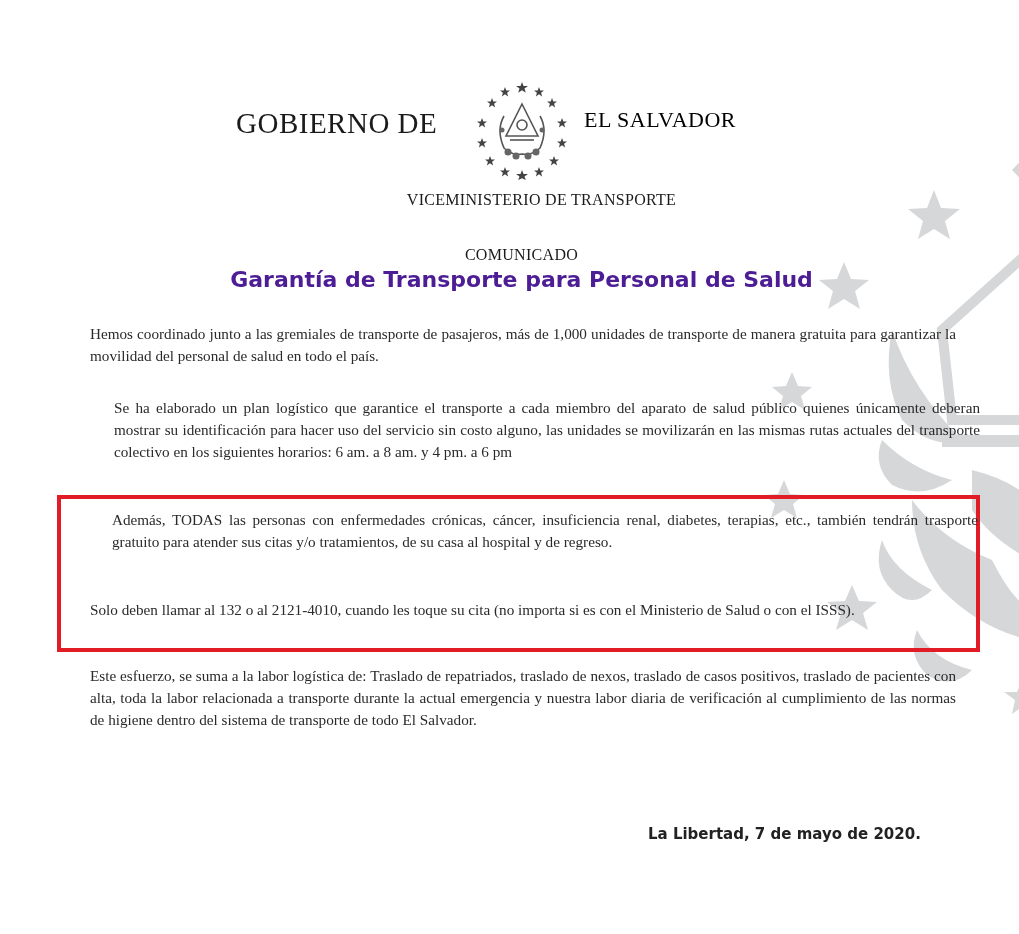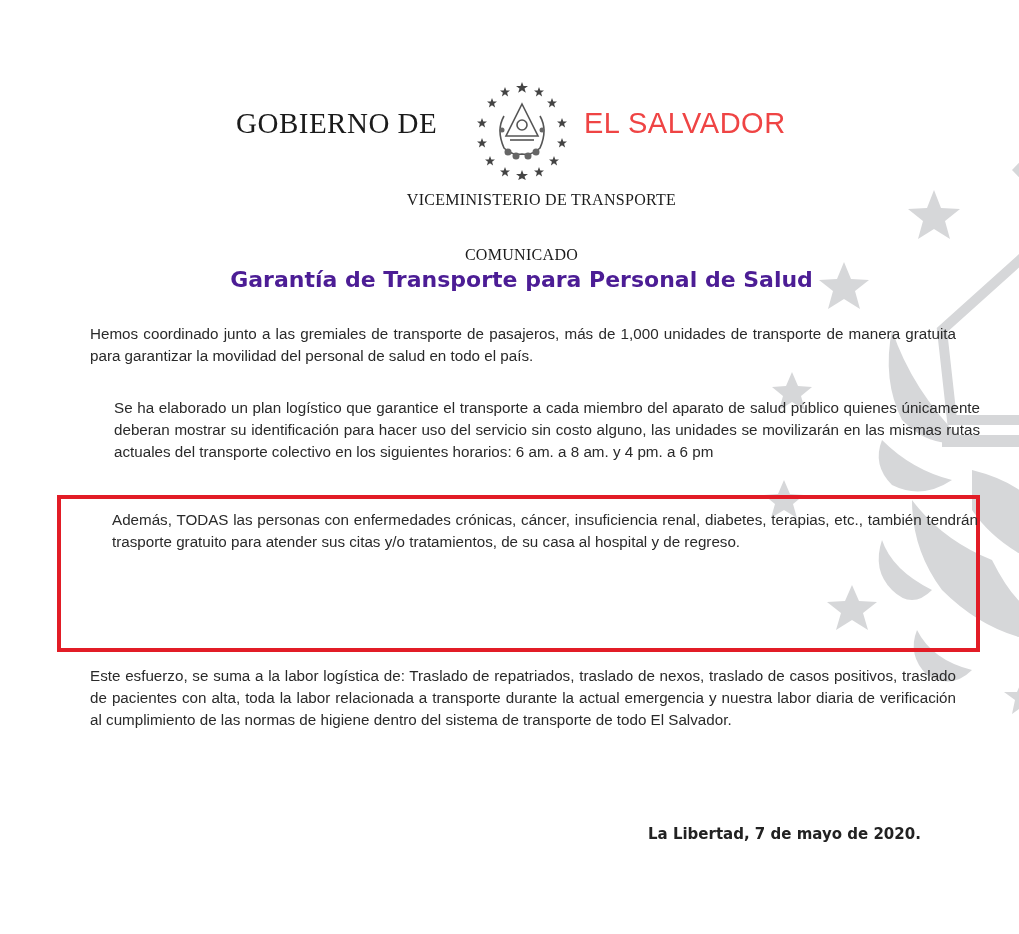--- a/index.html
+++ b/index.html
@@ -4,30 +4,30 @@
   <style>
     html, body { margin: 0; padding: 0; background: #ffffff; }
     body { width: 1019px; height: 934px; position: relative; overflow: hidden; font-family: "Liberation Sans", sans-serif; color: #222; }
     .page { position: absolute; left: 12px; top: 0; width: 1019px; height: 934px; background: #fff; }
 
     
     .wm { position: absolute; left: 0; top: 0; width: 1019px; height: 934px; pointer-events: none; }
 
     .header { position: absolute; left: 0; top: 80px; width: 1019px; height: 100px; }
     .hdr-left { position: absolute; left: 224px; top: 27px; font-family: "Liberation Serif", serif; font-size: 29px; letter-spacing: 0.5px; color: #1b1b1b; }
-    .hdr-right { position: absolute; left: 572px; top: 27px; font-family: Liberation Sans, sans-serif; font-size: 29px; letter-spacing: 0.5px; color: #ef4444; }
+    .hdr-right { position: absolute; left: 572px; top: 27px; font-family: Liberation Serif, serif; font-size: 22px; letter-spacing: 0.5px; color: #000000; }
     .seal { position: absolute; left: 458px; top: 0px; width: 104px; height: 100px; }
 
     .sub1 { position: absolute; left: 0; top: 191px; width: 1019px; text-align: center; font-family: "Liberation Serif", serif; font-size: 16px; letter-spacing: 0.3px; color: #1b1b1b; }
     .sub1 span { position: relative; left: 0px; margin-left: 40px; }
     .sub2 { position: absolute; left: 0; top: 230px; width: 1019px; text-align: center; font-family: "Liberation Serif", serif; font-size: 16px; letter-spacing: 0.3px; color: #1b1b1b; margin-top: 16px; }
     .title { position: absolute; left: 0; top: 267px; width: 1019px; text-align: center; font-family: "DejaVu Sans", sans-serif; font-weight: bold; font-size: 22px; color: #4c1d95; }
     .title span { position: relative; left: 0px; }
 
-    .para { position: absolute; left: 78px; width: 866px; font-family: Liberation Sans, sans-serif; font-size: 15.2px; line-height: 22px; text-align: justify; color: #2a2a2a; margin: 0; }
+    .para { position: absolute; left: 78px; width: 866px; font-family: Liberation Serif, serif; font-size: 15.2px; line-height: 22px; text-align: justify; color: #2a2a2a; margin: 0; }
     .p1 { top: 323px; }
     .p2 { top: 397px; margin-left: 24px; }
     .p3 { top: 509px; margin-left: 22px; }
     .p4 { top: 599px; }
     .p5 { top: 665px; }
 
     .highlight { position: absolute; left: 45px; top: 495px; width: 923px; height: 157px; border: 4px solid #e21c26; box-sizing: border-box; }
 
     .signoff { position: absolute; left: 636px; top: 825px; font-family: "DejaVu Sans", sans-serif; font-weight: bold; font-size: 15px; color: #222; }
   </style>
@@ -102,17 +102,18 @@
   <div class="sub1"><span>VICEMINISTERIO DE TRANSPORTE</span></div>
   <div class="sub2"><span>COMUNICADO</span></div>
 
   <h1 class="title" style="margin:0;"><span>Garantía de Transporte para Personal de Salud</span></h1>
 
   <p class="para p1">Hemos coordinado junto a las gremiales de transporte de pasajeros, más de 1,000 unidades de transporte de manera gratuita para garantizar la movilidad del personal de salud en todo el país.</p>
   <p class="para p2">Se ha elaborado un plan logístico que garantice el transporte a cada miembro del aparato de salud público quienes únicamente deberan mostrar su identificación para hacer uso del servicio sin costo alguno, las unidades se movilizarán en las mismas rutas actuales del transporte colectivo en los siguientes horarios: 6 am. a 8 am. y 4 pm. a 6 pm</p>
 
   <div class="highlight"></div>
   <p class="para p3">Además, TODAS las personas con enfermedades crónicas, cáncer, insuficiencia renal, diabetes, terapias, etc., también tendrán trasporte gratuito para atender sus citas y/o tratamientos, de su casa al hospital y de regreso.</p>
+  <p class="para p4">Solo deben llamar al 132 o al 2121-4010, cuando les toque su cita (no importa si es con el Ministerio de Salud o con el ISSS).</p>
 
   <p class="para p5">Este esfuerzo, se suma a la labor logística de: Traslado de repatriados, traslado de nexos, traslado de casos positivos, traslado de pacientes con alta,  toda la labor relacionada a transporte durante la actual emergencia y nuestra labor diaria de verificación al cumplimiento de las normas de higiene dentro del sistema de transporte de todo El Salvador.</p>
 
   <div class="signoff">La Libertad, 7 de mayo de 2020.</div>
 </div>
 
 </body></html>

